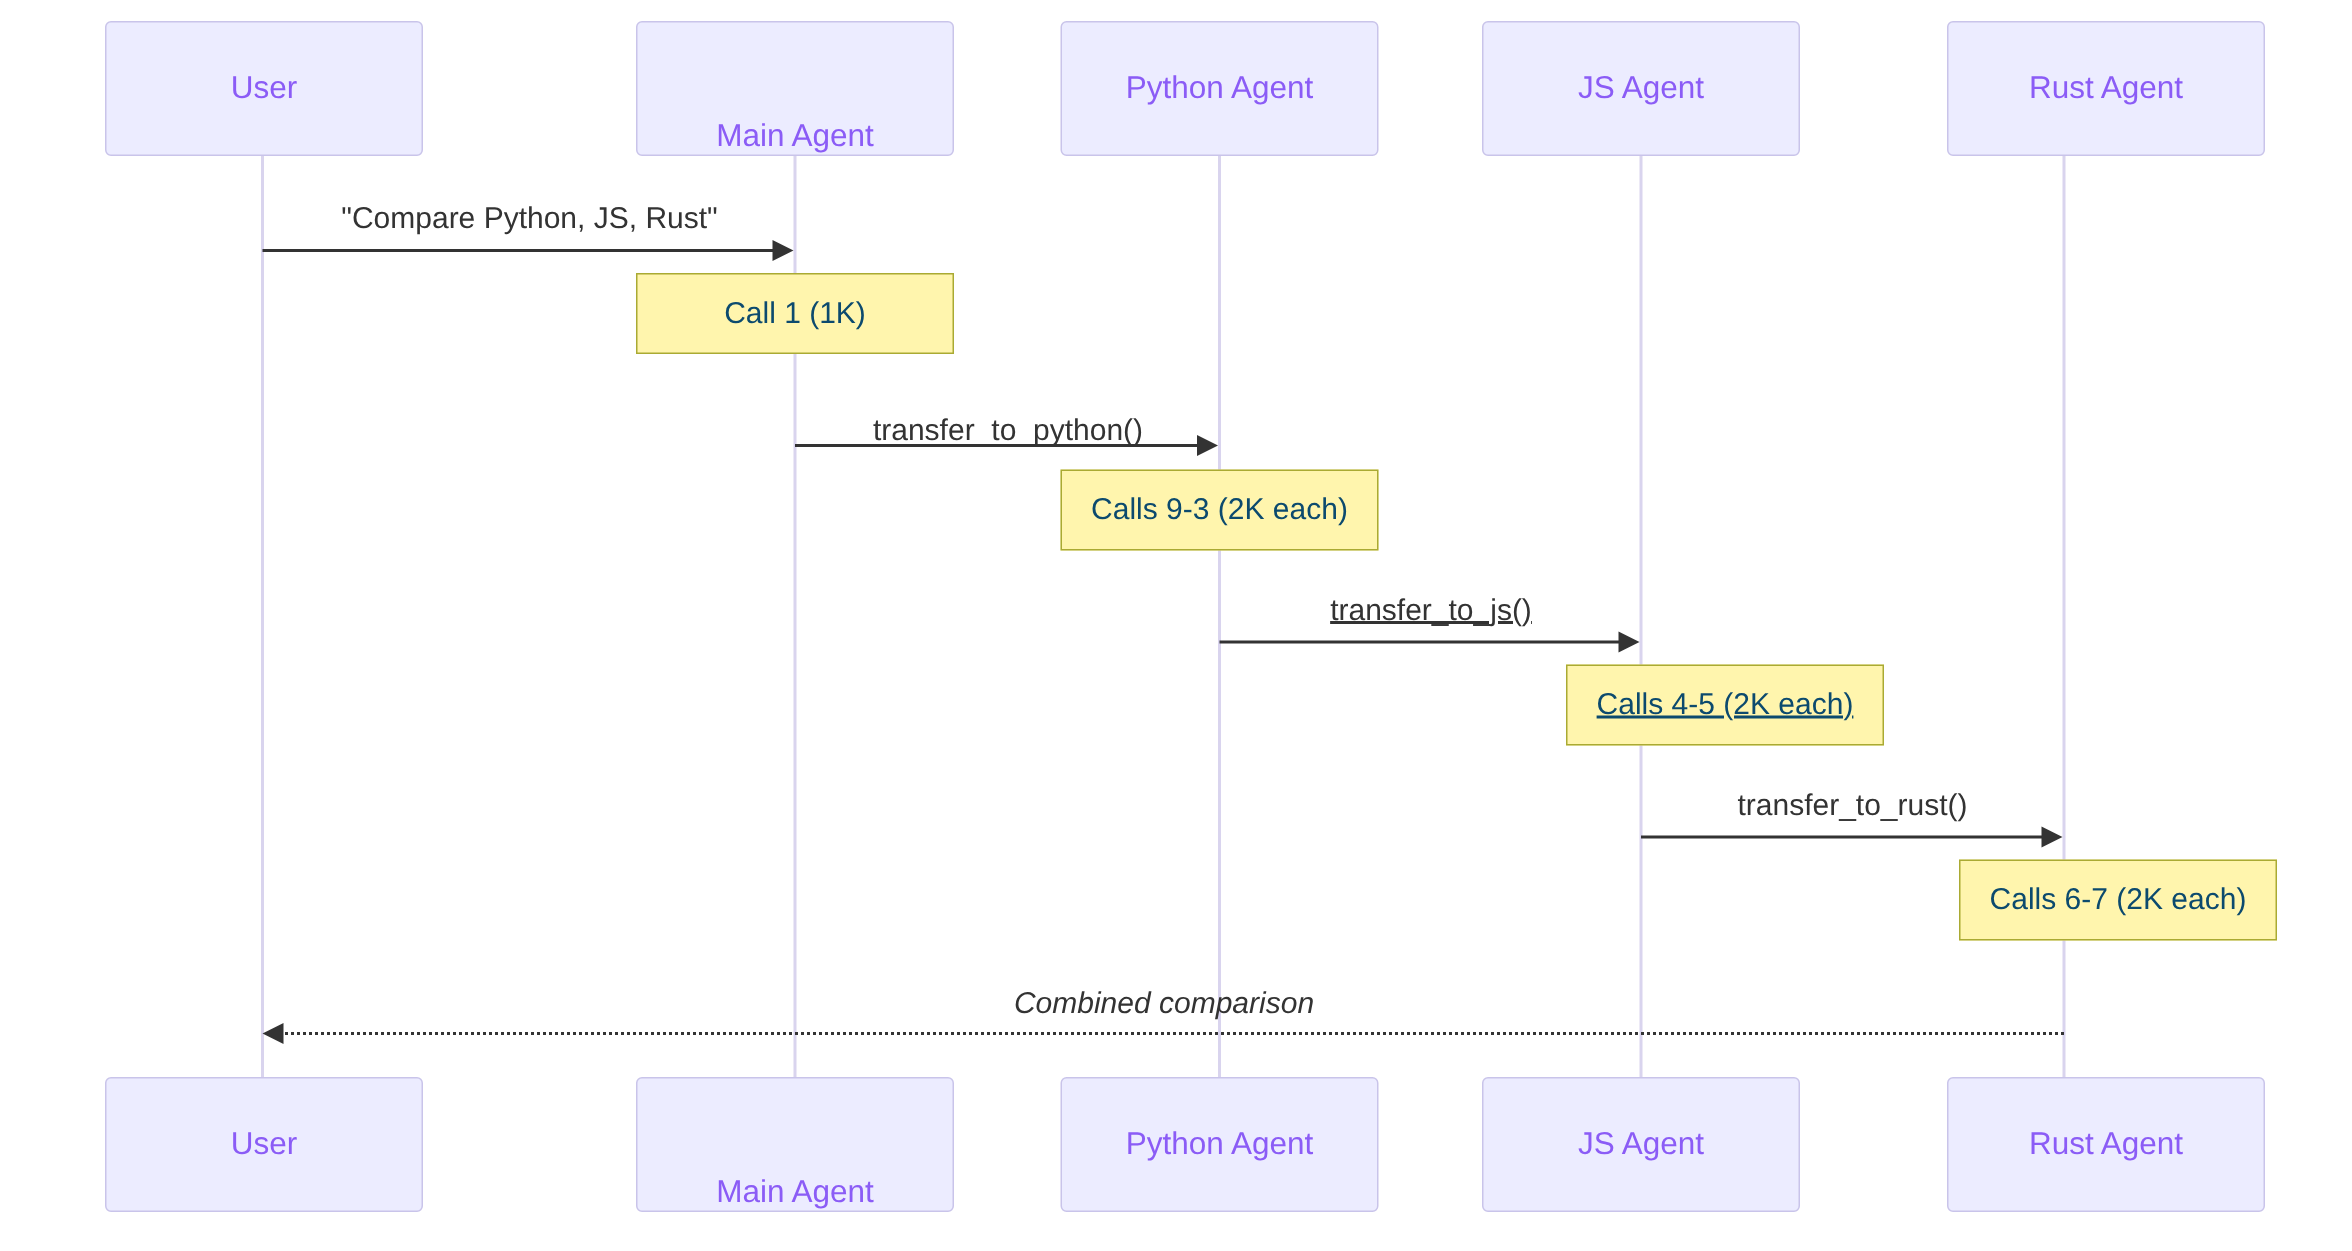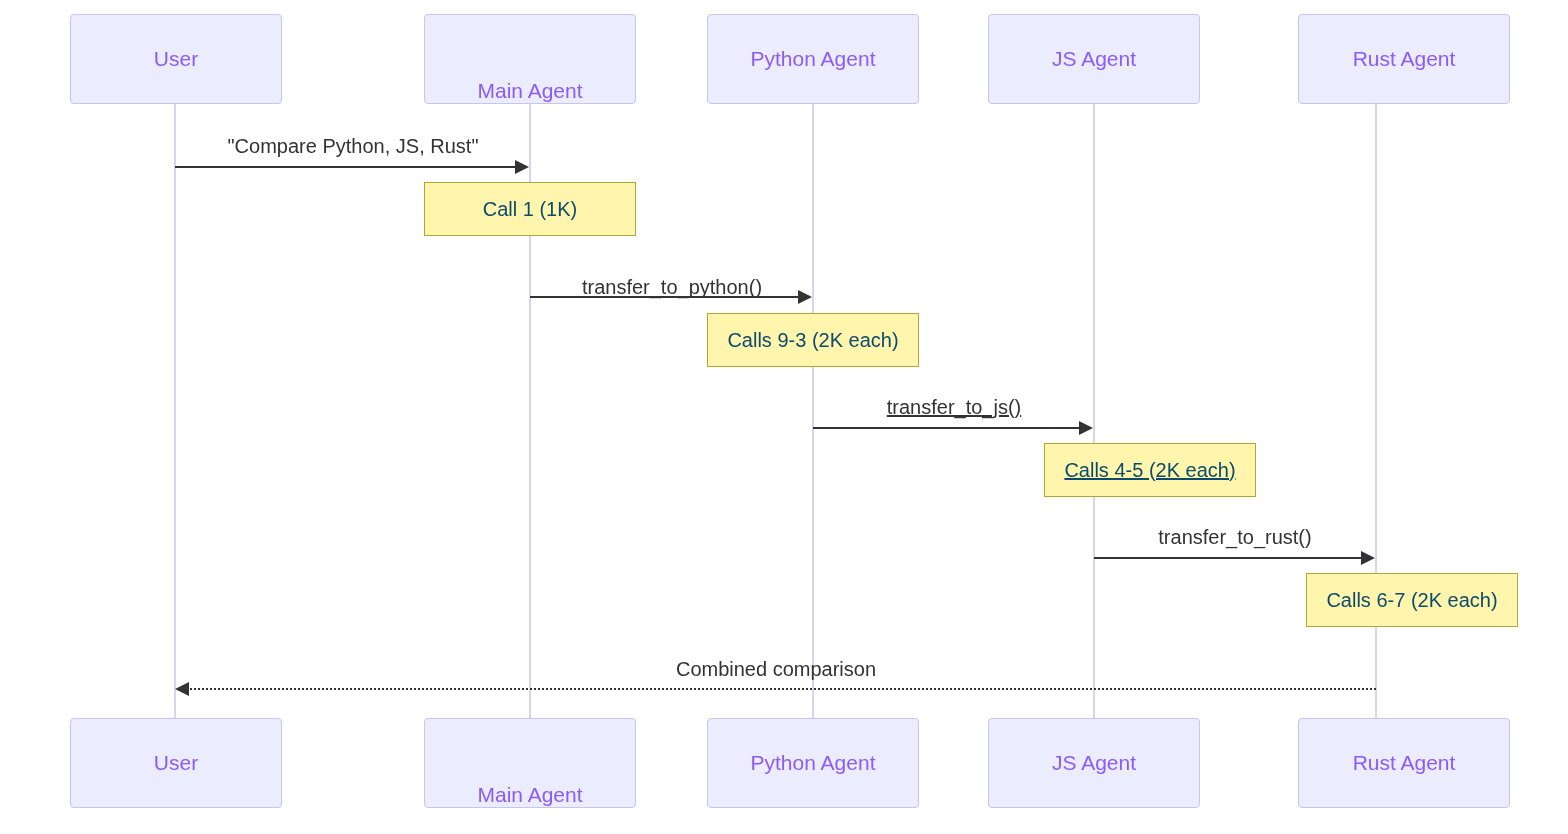--- a/index.html
+++ b/index.html
@@ -58,21 +58,21 @@
     position: absolute;
     transform: translateX(-50%);
     white-space: nowrap;
     font-size: 20px;
     color: #333333;
   }
   .m1l { left: 353px;  top: 135px; }
   .m2l { left: 672px;  top: 276px; }
   .m3l { left: 954px;  top: 396px; text-decoration: underline; }
   .m4l { left: 1235px; top: 526px; }
-  .m5l { left: 776px;  top: 658px; }
+  .m5l { left: 776px;  top: 658px; font-style: italic; }
 
   .msg-line {
     position: absolute;
     height: 0;
     border-top: 2px solid #333333;
   }
   .msg-line.dashed { border-top-style: dotted; }
   .m1 { left: 175px; top: 166px; width: 342px; }
   .m2 { left: 530px; top: 296px; width: 270px; }
   .m3 { left: 813px; top: 427px; width: 268px; }

